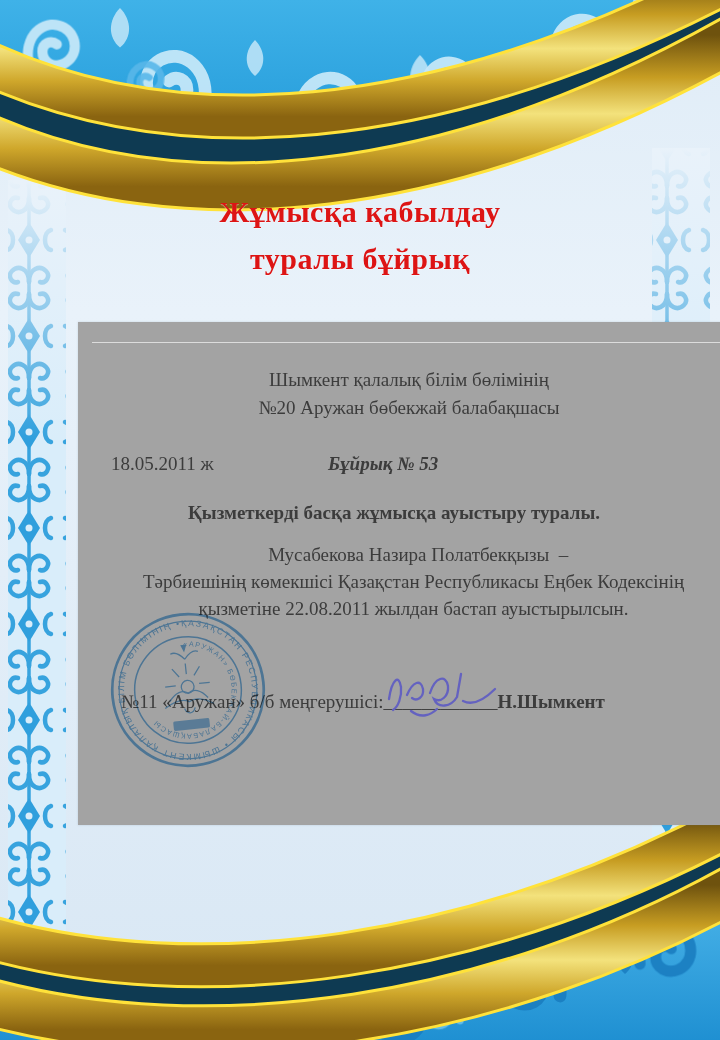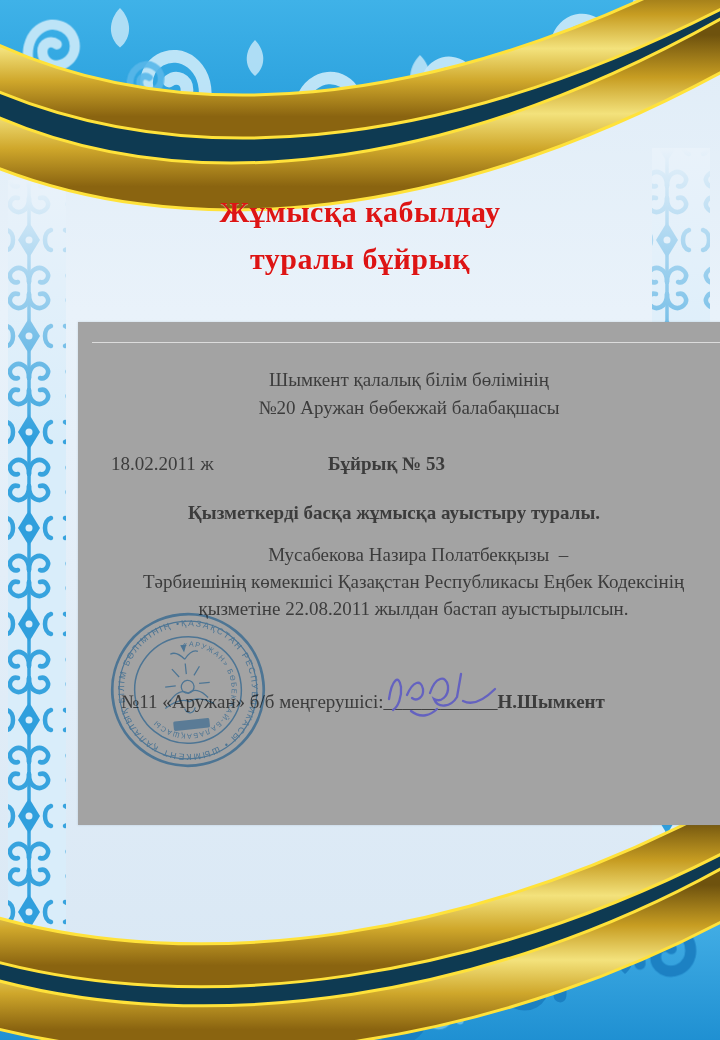--- a/index.html
+++ b/index.html
@@ -20,21 +20,21 @@
   
   .paper{
     position:absolute;left:78px;top:322px;width:662px;height:503px;
     background:#a3a3a3;z-index:4;color:#3c3c3c;font-size:19px;
     box-shadow:0 0 2px rgba(90,110,140,.25);
   }
   .scanline{position:absolute;left:14px;right:10px;top:20px;height:1px;background:#dcdcdc;}
   .org{position:absolute;left:0;right:0;top:44px;text-align:center;line-height:28px;}
   .daterow{position:absolute;left:0;right:0;top:131px;height:26px;}
   .date{position:absolute;left:33px;top:0;}
-  .orderno{position:absolute;left:250px;top:0;font-weight:bold;}
+  .orderno{position:absolute;left:250px;top:0;font-weight:bold;font-style:italic;}
   .subject{position:absolute;left:0;right:30px;top:180px;text-align:center;font-weight:bold;}
   .bodytext{position:absolute;left:13px;right:4px;top:219px;line-height:27px;}
   .bodytext div{white-space:pre;text-align:center;}
   .basis{position:absolute;left:336px;top:331px;}
   .sigrow{position:absolute;left:43px;top:369px;white-space:nowrap;}
   .sig-underscore{letter-spacing:0;}
   .sig-name{font-weight:bold;}
   .signature-svg{position:absolute;left:305px;top:345px;z-index:6;}
   .stamp-svg{position:absolute;left:30px;top:288px;z-index:5;opacity:.82;mix-blend-mode:multiply;transform:rotate(-6deg);}
 </style>
@@ -159,21 +159,21 @@
 
 <div class="paper">
   <div class="scanline"></div>
 
   <div class="org">
     <div>Шымкент қалалық білім бөлімінің</div>
     <div>№20 Аружан бөбекжай балабақшасы</div>
   </div>
 
   <div class="daterow">
-    <span class="date">18.02.2011 ж</span>
+    <span class="date">18.05.2011 ж</span>
     <span class="orderno">Бұйрық № 53</span>
   </div>
 
   <div class="subject">Қызметкерді басқа жұмысқа ауыстыру туралы.</div>
 
   <div class="bodytext">
     <div>  Мусабекова Назира Полатбекқызы  –</div>
     <div>Тәрбиешінің көмекшісі Қазақстан Республикасы Еңбек Кодексінің</div>
     <div>қызметіне 22.08.2011 жылдан бастап ауыстырылсын.</div>
   </div>

